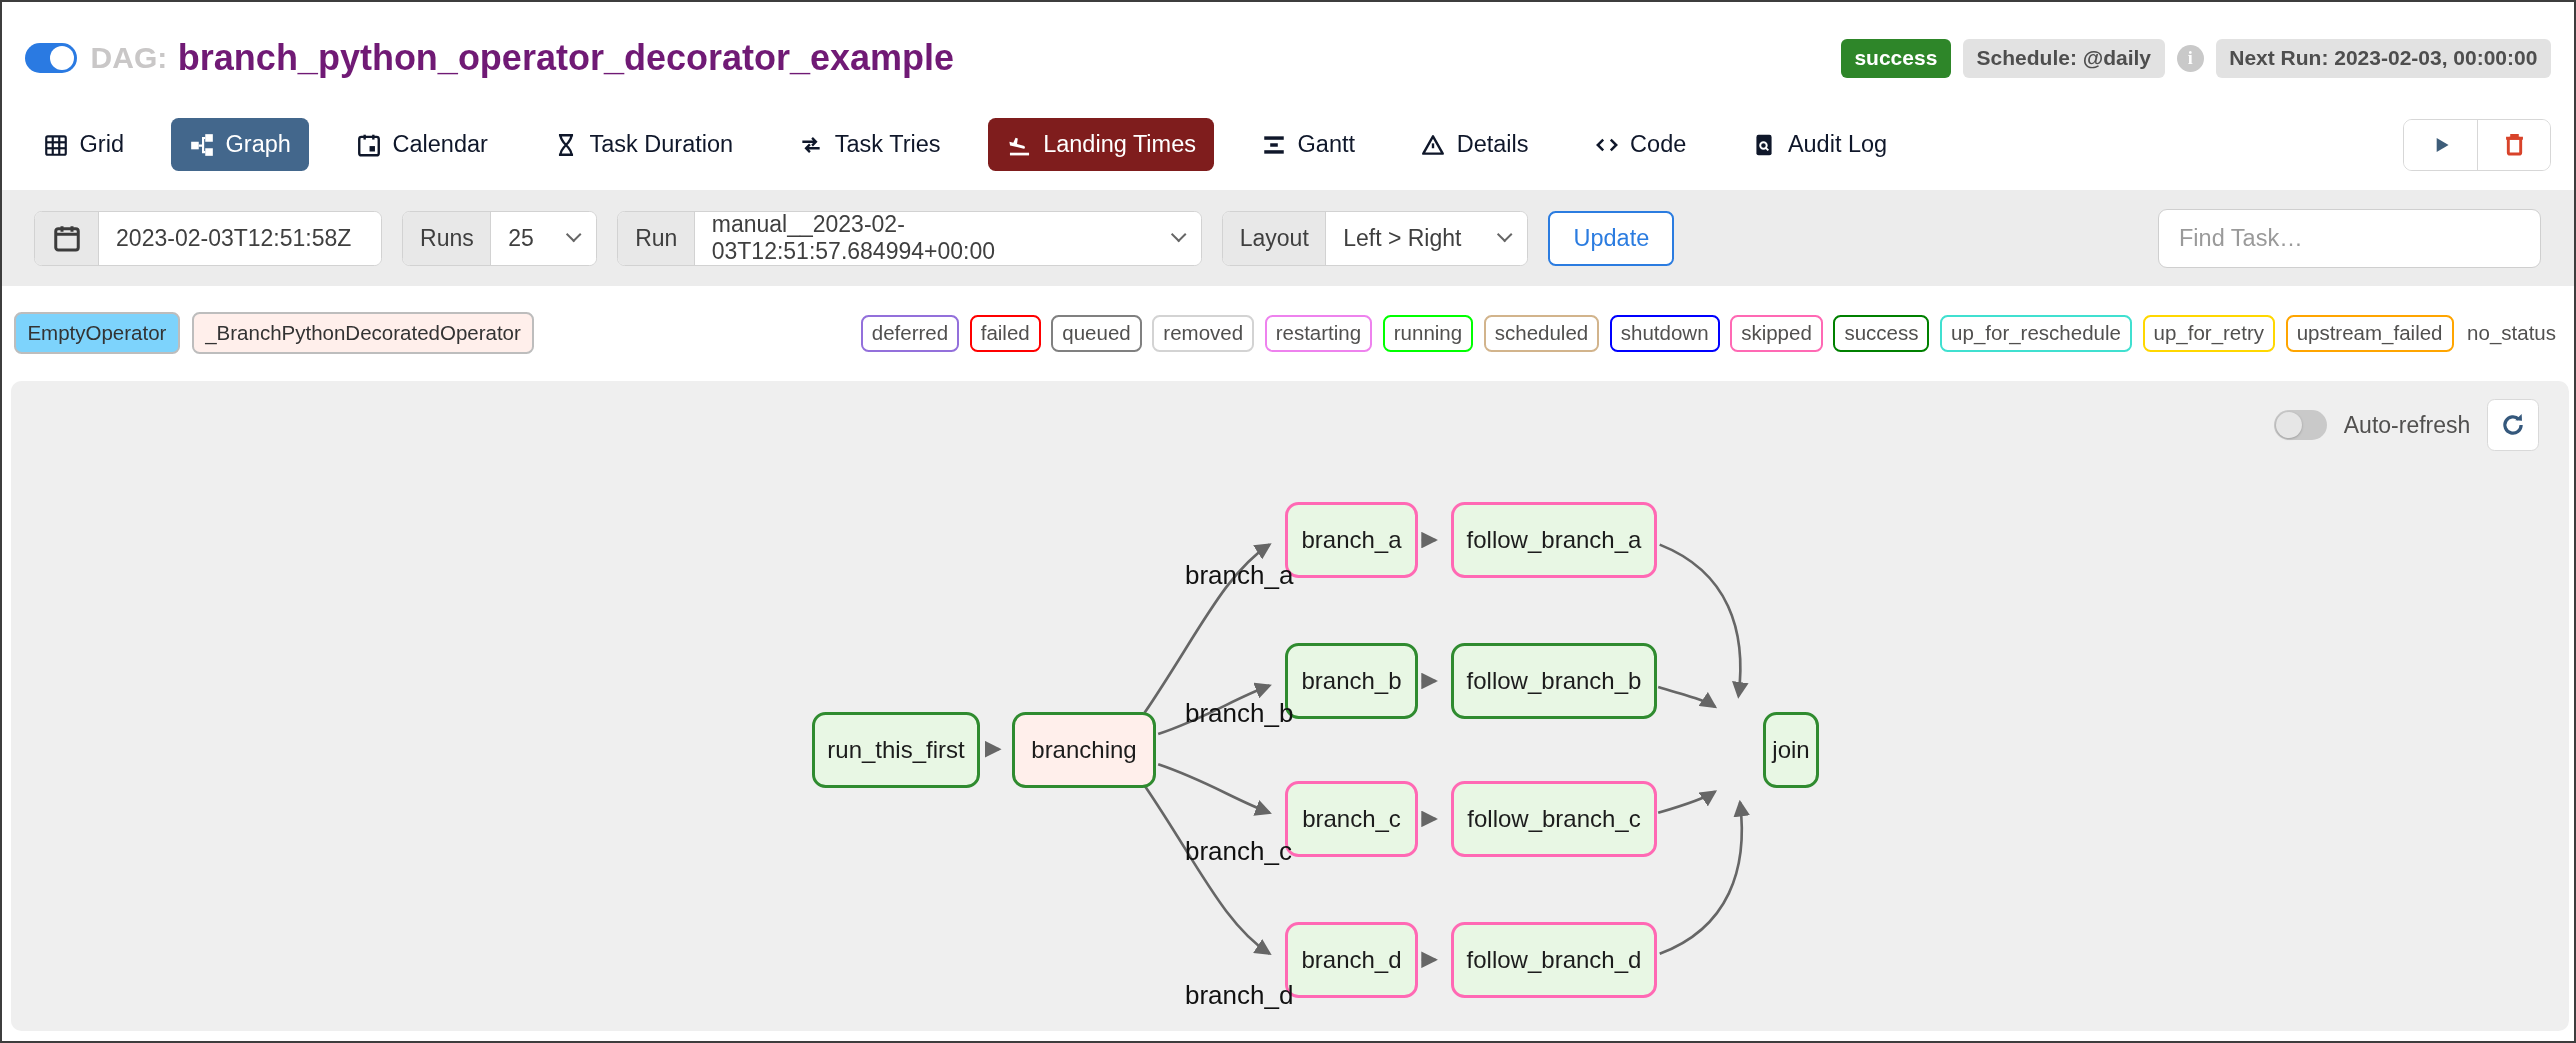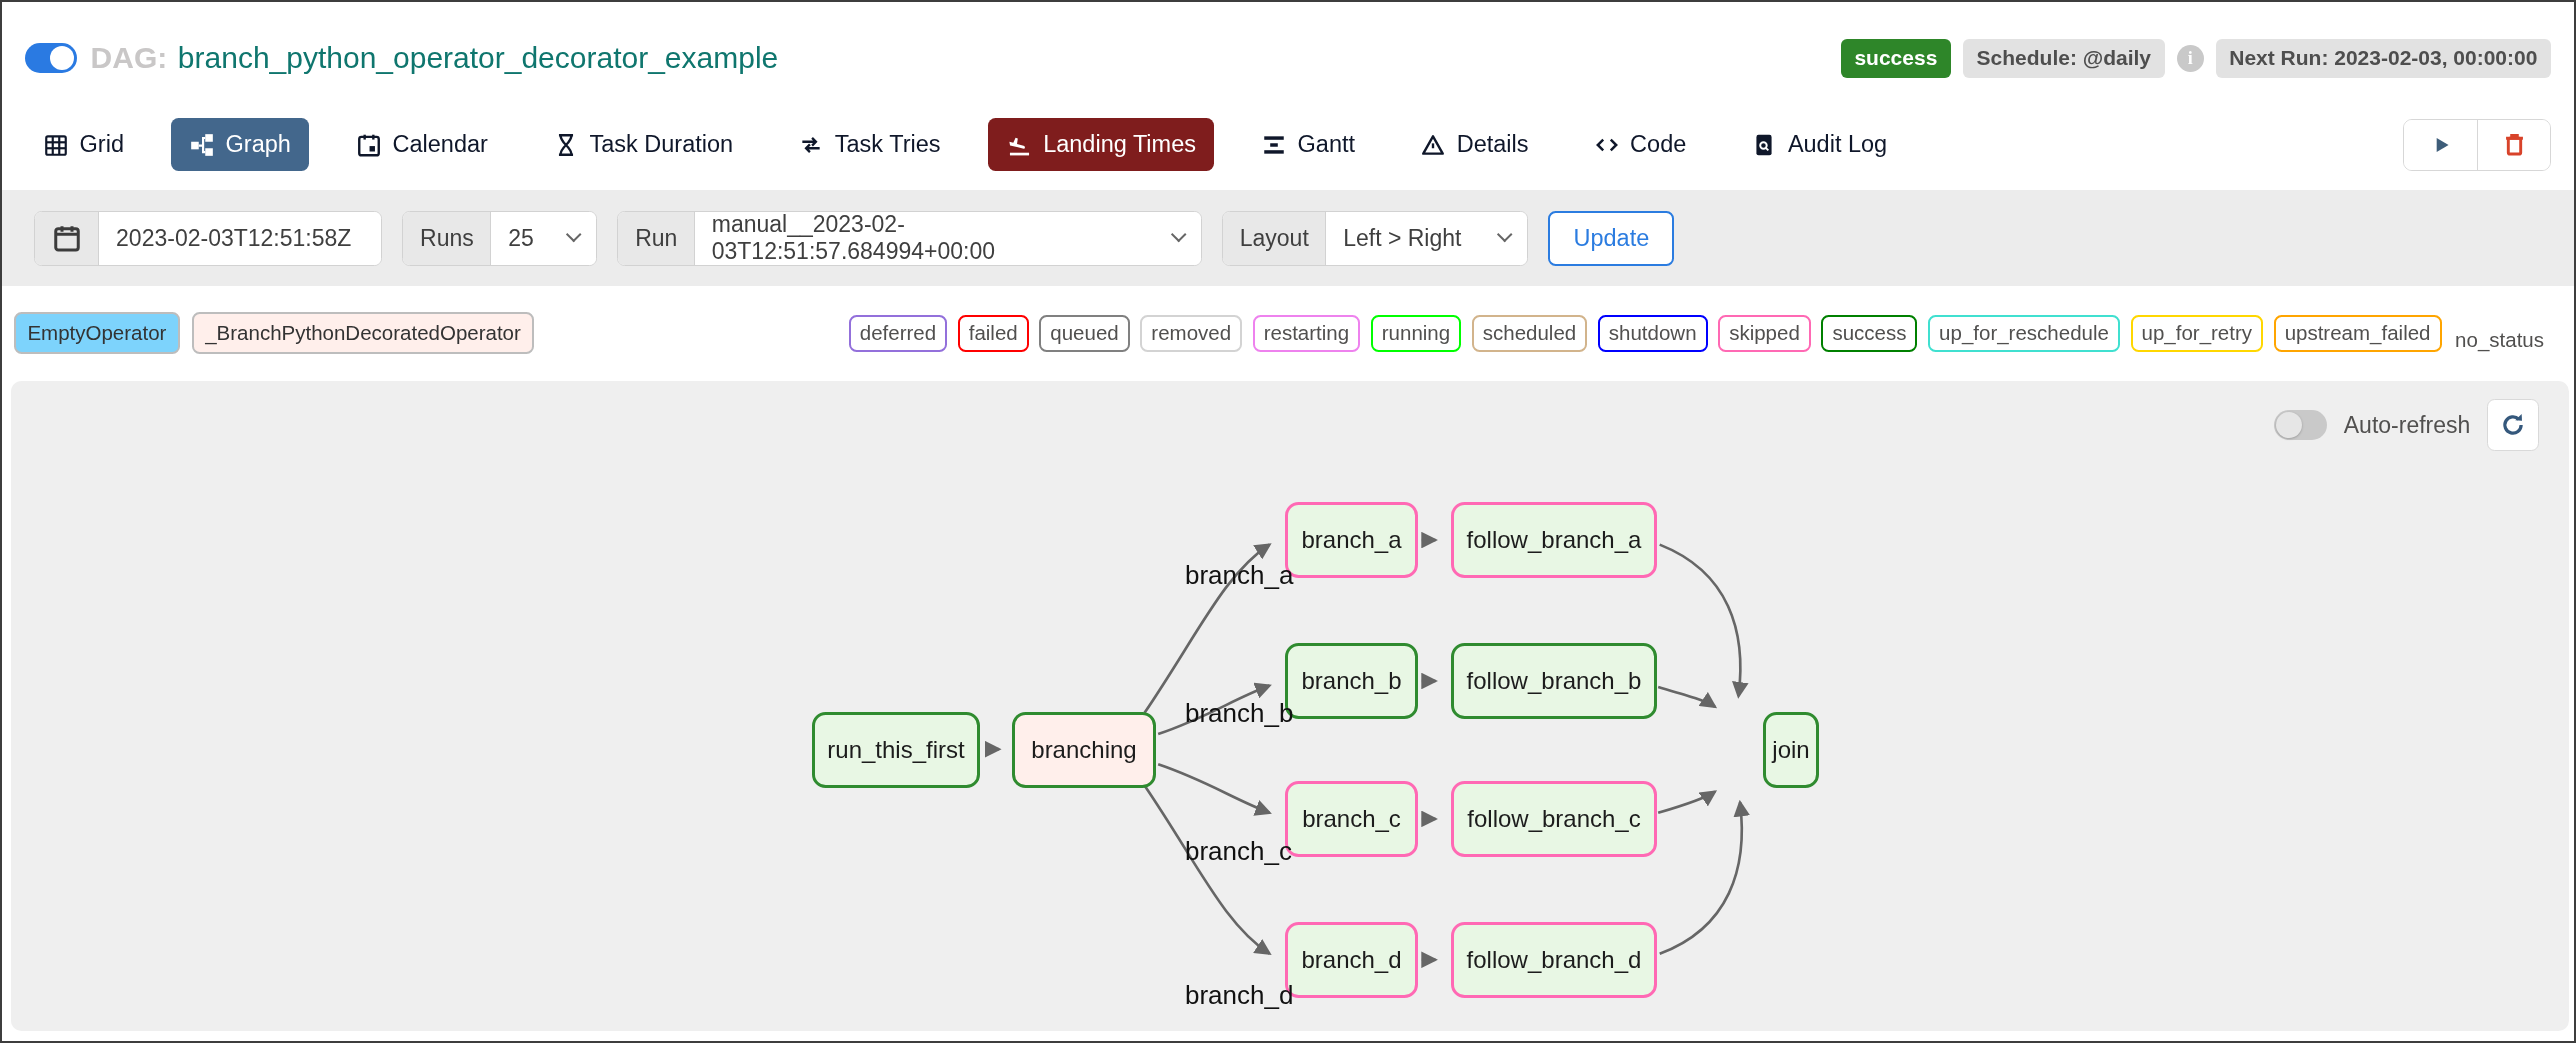--- a/index.html
+++ b/index.html
@@ -4,21 +4,21 @@
 <style>
   * { box-sizing: border-box; }
   body { margin: 0; background: #fff; font-family: "Liberation Sans", "DejaVu Sans", sans-serif; }
   .window { position: relative; width: 2576px; height: 1043px; border: 2.3px solid #3d3d3d; background: #fff; overflow: hidden; }
 
   
   .header { height: 97px; display: flex; align-items: center; padding: 20px 23px 4.5px 23px; }
   .toggle-on { width: 52px; height: 30px; border-radius: 15px; background: #2a7ae2; position: relative; margin-right: 13.6px; flex: none; }
   .toggle-on .knob { position: absolute; right: 3px; top: 3px; width: 24px; height: 24px; border-radius: 50%; background: #fff; }
   .dag-label { font-size: 30px; font-weight: bold; color: #c9c7c7; margin-right: 10.6px; }
-  .dag-title { font-size: 30px; font-weight: normal; color: #0f766e; }
+  .dag-title { font-size: 36px; font-weight: bold; color: #701a75; }
   .header-right { margin-left: auto; display: flex; align-items: center; gap: 12px; }
   .badge { font-size: 21px; font-weight: bold; border-radius: 6px; padding: 7.6px 13.6px; }
   .badge.green { background: #2e8629; color: #fff; }
   .badge.gray { background: #e2e2e2; color: #4e4e4e; }
   .info-circle { width: 27px; height: 27px; border-radius: 50%; background: #c9c9c9; color: #fff; font-size: 18px; font-weight: bold; display: flex; align-items: center; justify-content: center; font-family: "Liberation Serif", serif; }
 
   
   .tabs { height: 91px; display: flex; align-items: center; padding: 0 23px; }
   .tab { display: flex; align-items: center; gap: 10.6px; padding: 13px 18px; margin-right: 29px; font-size: 23.5px; color: #0f172a; border-radius: 7.6px; cursor: pointer; }
   .tab svg { flex: none; }
@@ -38,21 +38,21 @@
   .update-btn { height: 55px; padding: 0 23px; border: 2.3px solid #2b7ce0; color: #2b7ce0; background: #fff; border-radius: 7.6px; font-size: 23.5px; font-family: inherit; cursor: pointer; flex: none; }
   .find-task { margin-left: auto; width: 383px; height: 59px; border: 1.5px solid #cfcfcf; border-radius: 9px; font-size: 23.5px; padding: 0 20px; color: #444; font-family: inherit; }
   .find-task::placeholder { color: #9a9a9a; }
 
   
   .legend { height: 94px; display: flex; align-items: center; padding: 0 12px; background: #fff; }
   .legend-left { display: flex; align-items: center; gap: 12px; }
   .op-badge { font-size: 20.5px; color: #333; border: 2.3px solid #bdbdbd; border-radius: 7.6px; padding: 6.8px 11.4px; }
   .op-empty { background: #7dd3fc; }
   .op-branch { background: #ffefeb; }
-  .legend-right { margin-left: auto; display: flex; align-items: flex-end; gap: 10.6px; margin-right: 18px; }
+  .legend-right { margin-left: auto; display: flex; align-items: center; gap: 10.6px; margin-right: 6px; }
   .status-badge { font-size: 20.5px; color: #51504f; background: #fff; border: 2.3px solid #999; border-radius: 7.6px; padding: 4.5px 9px; }
   .st-deferred { border-color: #9370db; } .st-failed { border-color: #ff0000; }
   .st-queued { border-color: #808080; } .st-removed { border-color: #d3d3d3; }
   .st-restarting { border-color: #ee82ee; } .st-running { border-color: #00ff00; }
   .st-scheduled { border-color: #d2b48c; } .st-shutdown { border-color: #0000ff; }
   .st-skipped { border-color: #ff69b4; } .st-success { border-color: #008000; }
   .st-up_for_reschedule { border-color: #40e0d0; } .st-up_for_retry { border-color: #ffd700; }
   .st-upstream_failed { border-color: #ffa500; }
   .no-status { font-size: 20.5px; color: #51504f; padding-left: 3px; }
 
@@ -212,20 +212,21 @@
         </span>
     </div>
     <div class="igroup">
       <span class="iaddon">Layout</span>
       <span class="ival sel" style="width:201px">
           <span>Left &gt; Right</span>
           <span class="chev"></span>
         </span>
     </div>
     <button class="update-btn">Update</button>
+    <input class="find-task" placeholder="Find Task…" style="">
   </div>
 
   <div class="legend">
     <div class="legend-left">
       <span class="op-badge op-empty">EmptyOperator</span>
       <span class="op-badge op-branch">_BranchPythonDecoratedOperator</span>
     </div>
     <div class="legend-right">
       <span class="status-badge st-deferred">deferred</span>
       <span class="status-badge st-failed">failed</span>

